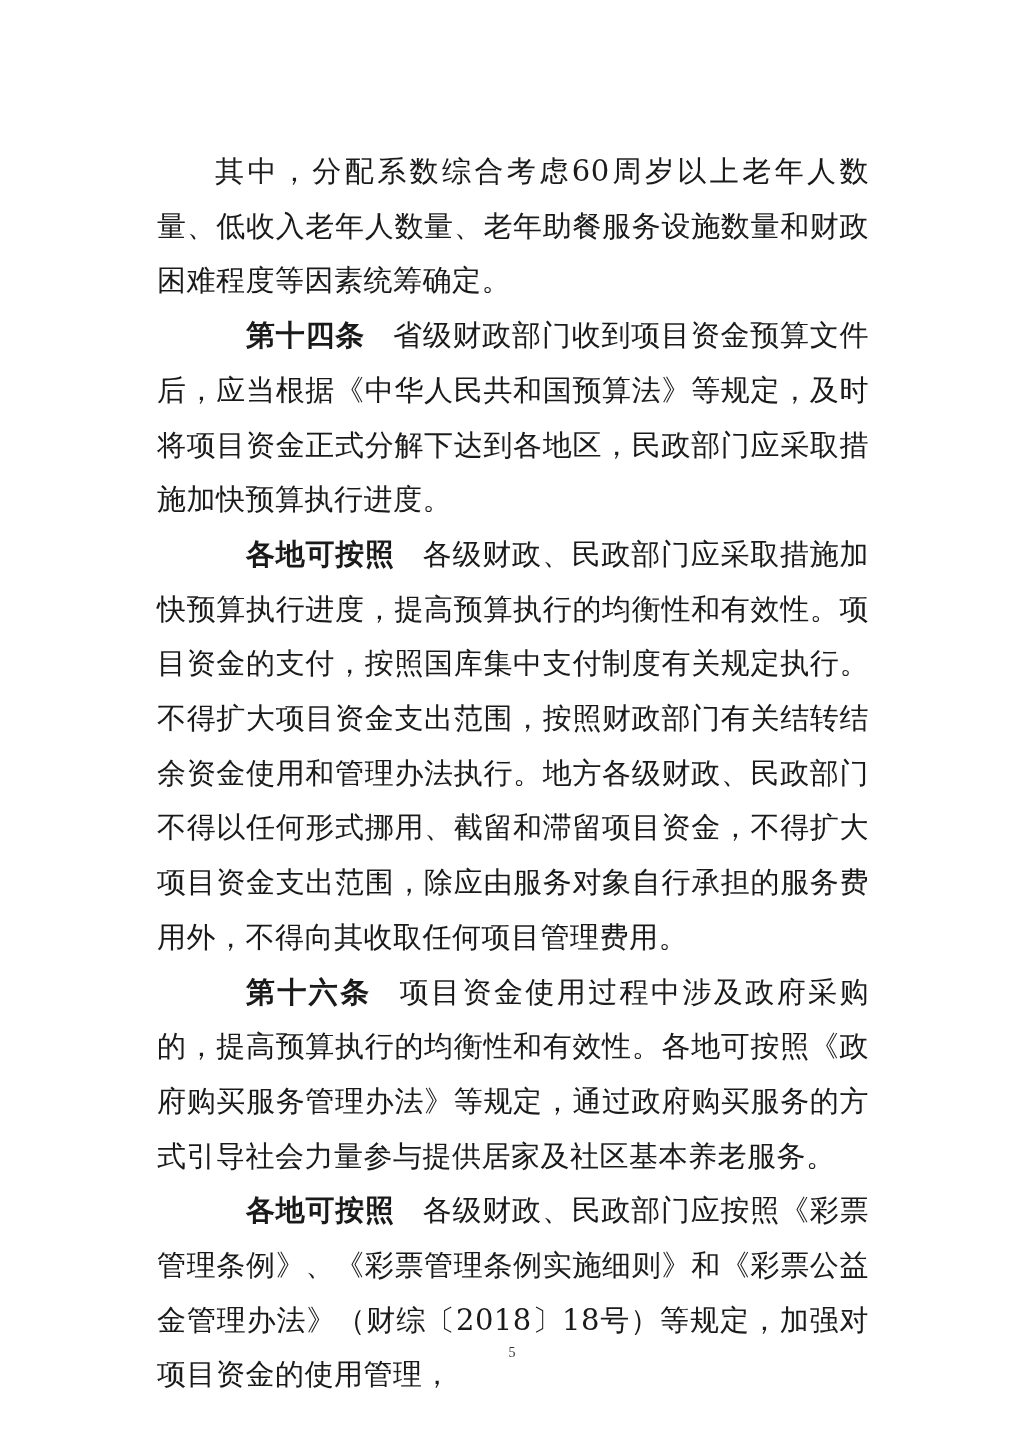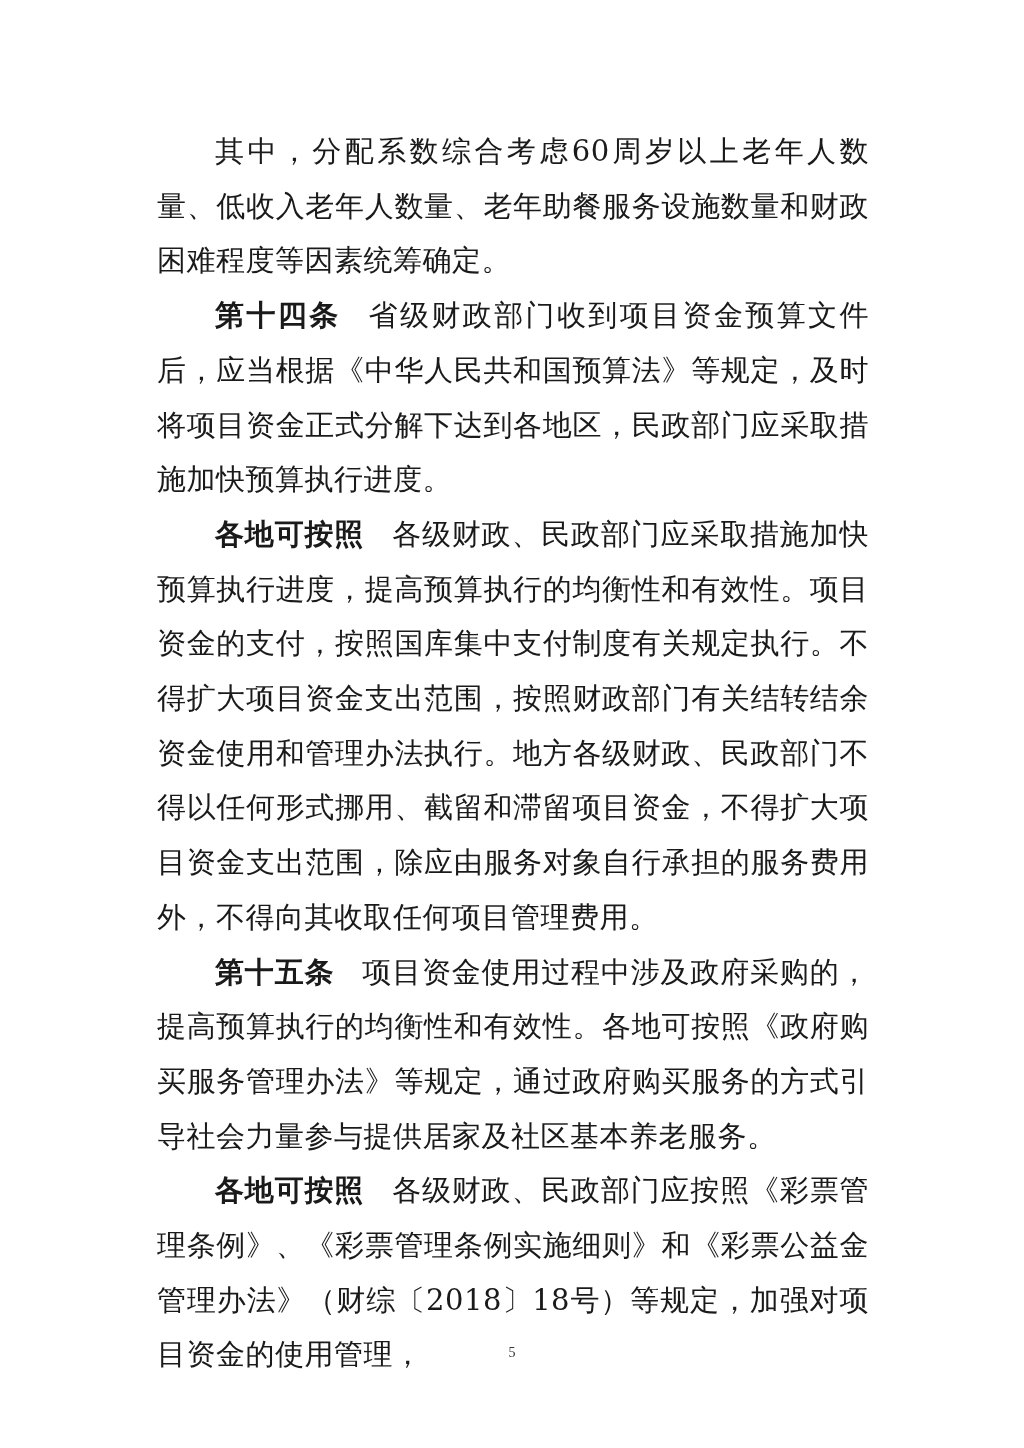--- a/index.html
+++ b/index.html
@@ -11,36 +11,37 @@
       width: 1024px;
       height: 1448px;
       position: relative;
       overflow: hidden;
       font-family: "DejaVu Serif", "Liberation Serif", serif;
       color: #1a1a1a;
     }
     .page {
       position: absolute;
       left: 157px;
-      top: 124px;
+      top: 144px;
       width: 712px;
     }
     .para {
       margin: 0;
       font-size: 29px;
       line-height: 54.7px;
       text-align: justify;
       text-justify: inter-character;
       letter-spacing: 0.5px;
       text-indent: 58px;
       word-break: break-all;
     }
     .article-no {
       font-weight: bold;
       margin-right: 28px;
+      margin-left: 31px;
     }
     .page-number {
       position: absolute;
       left: 0;
       width: 1024px;
       top: 1345px;
       text-align: center;
       font-family: "Liberation Serif", serif;
       font-size: 14px;
       color: #333333;
@@ -57,21 +58,21 @@
 
   <p class="para">
     <span class="article-no">第十四条</span><span>省级财政部门收到项目资金预算文件后，应当根据《中华人民共和国预算法》等规定，及时将项目资金正式分解下达到各地区，民政部门应采取措施加快预算执行进度。</span>
   </p>
 
   <p class="para">
     <span class="article-no">各地可按照</span><span>各级财政、民政部门应采取措施加快预算执行进度，提高预算执行的均衡性和有效性。项目资金的支付，按照国库集中支付制度有关规定执行。不得扩大项目资金支出范围，按照财政部门有关结转结余资金使用和管理办法执行。地方各级财政、民政部门不得以任何形式挪用、截留和滞留项目资金，不得扩大项目资金支出范围，除应由服务对象自行承担的服务费用外，不得向其收取任何项目管理费用。</span>
   </p>
 
   <p class="para">
-    <span class="article-no">第十五条</span><span>项目资金使用过程中涉及政府采购的，提高预算执行的均衡性和有效性。各地可按照《政府购买服务管理办法》等规定，通过政府购买服务的方式引导社会力量参与提供居家及社区基本养老服务。</span>
+    <span class="article-no">第十六条</span><span>项目资金使用过程中涉及政府采购的，提高预算执行的均衡性和有效性。各地可按照《政府购买服务管理办法》等规定，通过政府购买服务的方式引导社会力量参与提供居家及社区基本养老服务。</span>
   </p>
 
   <p class="para">
     <span class="article-no">各地可按照</span><span>各级财政、民政部门应按照《彩票管理条例》、《彩票管理条例实施细则》和《彩票公益金管理办法》（财综〔2018〕18号）等规定，加强对项目资金的使用管理，</span>
   </p>
 
 </div>
 
 <div class="page-number">5</div>
 

